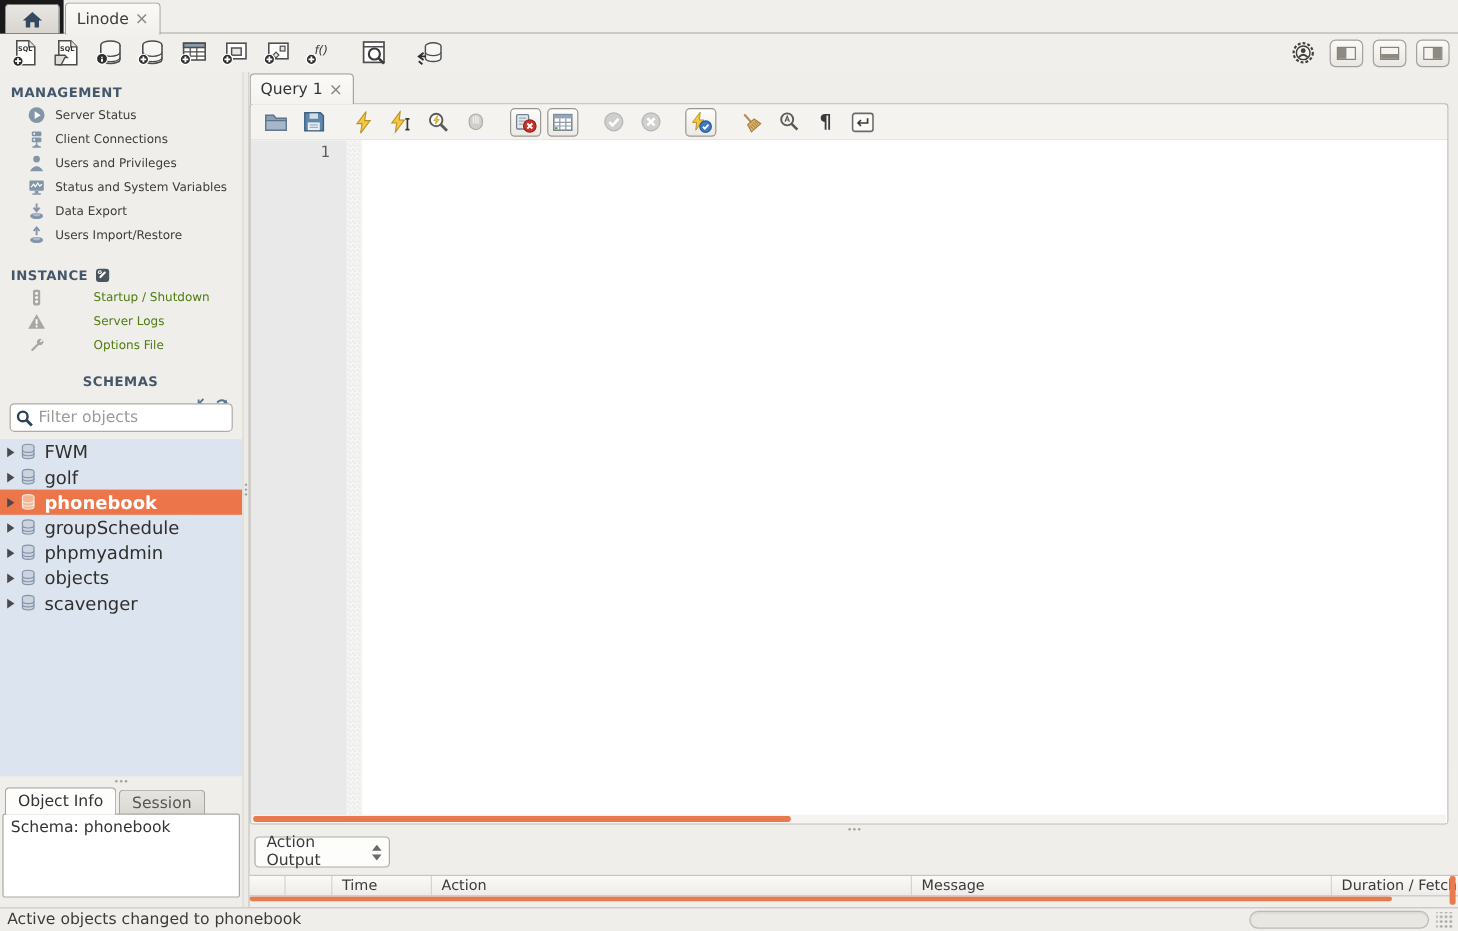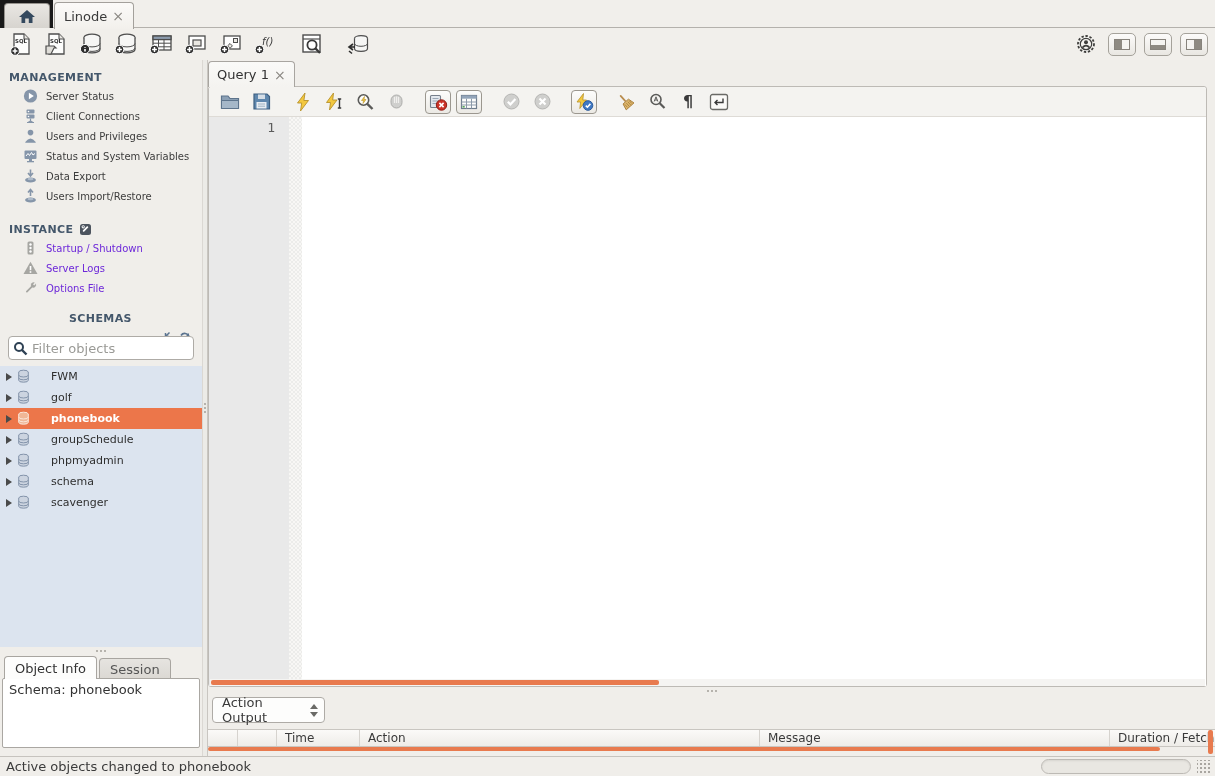--- a/index.html
+++ b/index.html
@@ -36,33 +36,33 @@
   #sidebar { width:202px; display:flex; flex-direction:column; background:#f0eeea; overflow:hidden; }
   #vsplit { width:6px; background:#ecebe7; border-left:1px solid #dbd8d3; border-right:1px solid #c9c6c1;
     display:flex; align-items:center; justify-content:center; cursor:col-resize; }
   #main { flex:1; min-width:0; display:flex; flex-direction:column; }
 
   
   .side-header { font-size:11px; font-weight:bold; letter-spacing:.4px; color:#44576b;
     padding:0 0 0 9px; height:18px; display:flex; align-items:center; gap:6px; }
   .side-item { height:20px; display:flex; align-items:center; gap:7px; padding-left:22px; cursor:pointer; }
   .side-item .lbl { font-size:10px; color:#3c3c3c; white-space:nowrap; }
-  .side-item.disabled .lbl { color:#6d28d9; }
+  .side-item.disabled .lbl { color:#4d7c0f;margin-left:32px; }
   .schemas-header { margin-top:14px; padding-right:10px;flex-direction:column; }
   .sh-actions { margin-left:auto; display:flex; gap:7px; }
   .sh-actions span { cursor:pointer; }
   #filter-box { margin:6px 8px 0 8px; height:24px; background:#fff; border:1px solid #aeaba6;
     border-radius:4px; display:flex; align-items:center; padding:0 4px; gap:4px; }
   #filter-box input { border:none; outline:none; flex:1; font-family:inherit; font-size:13px; color:#3a3a3a; background:transparent; }
   #filter-box input::placeholder { color:#9a9a96; }
   #schema-tree { margin-top:6px; flex:1; background:#dce4ef; overflow:hidden; }
   .tree-row { height:21px; display:flex; align-items:center; cursor:pointer; }
   .tree-row .tw { width:10px; margin-left:6px; display:flex; }
   .tri { width:0; height:0; border-top:4px solid transparent; border-bottom:4px solid transparent; border-left:6px solid #4a4a4a; }
-  .tree-row .name { margin-left:20px; font-size:11px; color:#2f2f2f; }
+  .tree-row .name { margin-left:6px; font-size:15px; color:#2f2f2f; }
   .tree-row.selected { background:#ec764a; }
   .tree-row.selected .name { color:#fff; font-weight:bold; }
   .side-hsplit { height:8px; display:flex; align-items:center; justify-content:center; cursor:row-resize; }
   #info-tabs { height:24px; display:flex; align-items:flex-end; padding-left:4px; gap:2px; }
   .info-tab { height:23px; padding:0 10px; display:flex; align-items:center; font-size:13px;
     border:1px solid #a8a5a0; border-bottom:none; border-radius:4px 4px 0 0; cursor:pointer; }
   .info-tab.active { background:#fdfdfc; color:#333; position:relative; z-index:2; }
   .info-tab.inactive { background:linear-gradient(#e6e4e0,#dbd8d3); color:#555; height:21px; }
   #info-panel { height:70px; margin:0 2px; background:#fff; border:1px solid #aaa7a2; border-radius:2px;
     padding:3px 6px; font-size:13px; color:#333; position:relative; z-index:1; margin-top:-1px; }
@@ -494,21 +494,21 @@
         <span class="tw">
             <span class="tri"></span>
           </span>
         <span>
             <svg width="15" height="15" viewBox="0 0 14 15">
               <ellipse cx="7" cy="3.2" rx="4.8" ry="2" fill="#ccd4e0" stroke="#8494ab"></ellipse>
               <path d="M2.2 3.2 v8 a4.8 2 0 0 0 9.6 0 v-8" fill="#ccd4e0" stroke="#8494ab"></path>
               <path d="M2.2 6 a4.8 2 0 0 0 9.6 0 M2.2 8.8 a4.8 2 0 0 0 9.6 0" fill="none" stroke="#8494ab"></path>
             </svg>
           </span>
-        <span class="name">schema</span>
+        <span class="name">objects</span>
       </div>
       <div class="tree-row">
         <span class="tw">
             <span class="tri"></span>
           </span>
         <span>
             <svg width="15" height="15" viewBox="0 0 14 15">
               <ellipse cx="7" cy="3.2" rx="4.8" ry="2" fill="#ccd4e0" stroke="#8494ab"></ellipse>
               <path d="M2.2 3.2 v8 a4.8 2 0 0 0 9.6 0 v-8" fill="#ccd4e0" stroke="#8494ab"></path>
               <path d="M2.2 6 a4.8 2 0 0 0 9.6 0 M2.2 8.8 a4.8 2 0 0 0 9.6 0" fill="none" stroke="#8494ab"></path>

